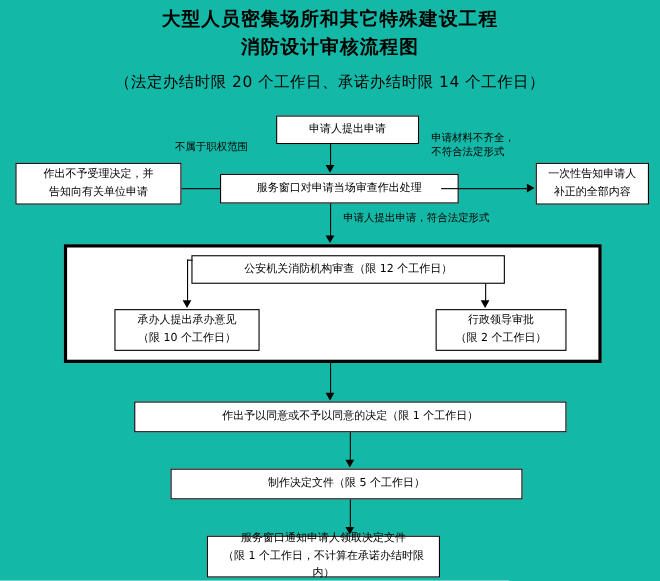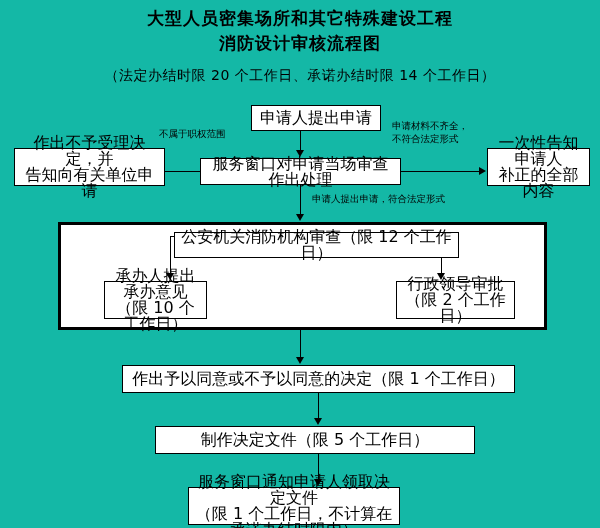--- a/index.html
+++ b/index.html
@@ -43,21 +43,21 @@
   
   .box {
     position: absolute;
     box-sizing: border-box;
     border: 1px solid #000000;
     background: #ffffff;
     display: flex;
     align-items: center;
     justify-content: center;
     text-align: center;
-    font-size: 16px;
+    font-size: 10px;
     line-height: 16px;
     padding: 2px 4px;
     white-space: pre-line;
   }
 
   
   .note {
     position: absolute;
     font-size: 9.5px;
     line-height: 13px;
@@ -121,21 +121,21 @@
     <div class="title-line">大型人员密集场所和其它特殊建设工程</div>
     <div class="title-line">消防设计审核流程图</div>
     <div class="subtitle-line">（法定办结时限 20 个工作日、承诺办结时限 14 个工作日）</div>
   </div>
 
   <div class="box" style="left:251px; top:105px; width:130px; height:26px;">申请人提出申请</div>
 
   <div class="vline" style="left:300px; top:131px; height:20px;"></div>
   <div class="arrow-down" style="left:296px; top:150px;"></div>
 
-  <div class="box" style="left:200px; top:158px; width:201px; height:27px;">服务窗口对申请当场审查作出处理</div>
+  <div class="box" style="left:200px; top:158px; width:217px; height:27px;">服务窗口对申请当场审查作出处理</div>
 
   <div class="note" style="left:159px; top:127px; width:110px;">不属于职权范围</div>
 
   <div class="hline" style="left:158px; top:171px; width:42px;"></div>
   <div class="arrow-left" style="left:151px; top:167px;"></div>
 
   <div class="box" style="left:14px; top:148px; width:151px; height:38px;">作出不予受理决定，并
 告知向有关单位申请</div>
 
   <div class="note" style="left:392px; top:119px; width:105px;">申请材料不齐全，
@@ -156,21 +156,21 @@
 
   <div class="box" style="left:174px; top:232px; width:285px; height:26px;">公安机关消防机构审查（限 12 个工作日）</div>
 
   <div class="vline" style="left:170px; top:236px; height:38px;"></div>
   <div class="hline" style="left:170px; top:236px; width:5px;"></div>
   <div class="arrow-down" style="left:166px; top:273px;"></div>
 
   <div class="vline" style="left:441px; top:258px; height:16px;"></div>
   <div class="arrow-down" style="left:437px; top:273px;"></div>
 
-  <div class="box" style="left:104px; top:281px; width:103px; height:38px;">承办人提出承办意见
+  <div class="box" style="left:104px; top:281px; width:132px; height:38px;">承办人提出承办意见
 （限 10 个工作日）</div>
 
   <div class="box" style="left:396px; top:281px; width:119px; height:38px;">行政领导审批
 （限 2 个工作日）</div>
 
   <div class="vline" style="left:300px; top:330px; height:28px;"></div>
   <div class="arrow-down" style="left:296px; top:357px;"></div>
 
   <div class="box" style="left:122px; top:365px; width:393px; height:28px;">作出予以同意或不予以同意的决定（限 1 个工作日）</div>
 

